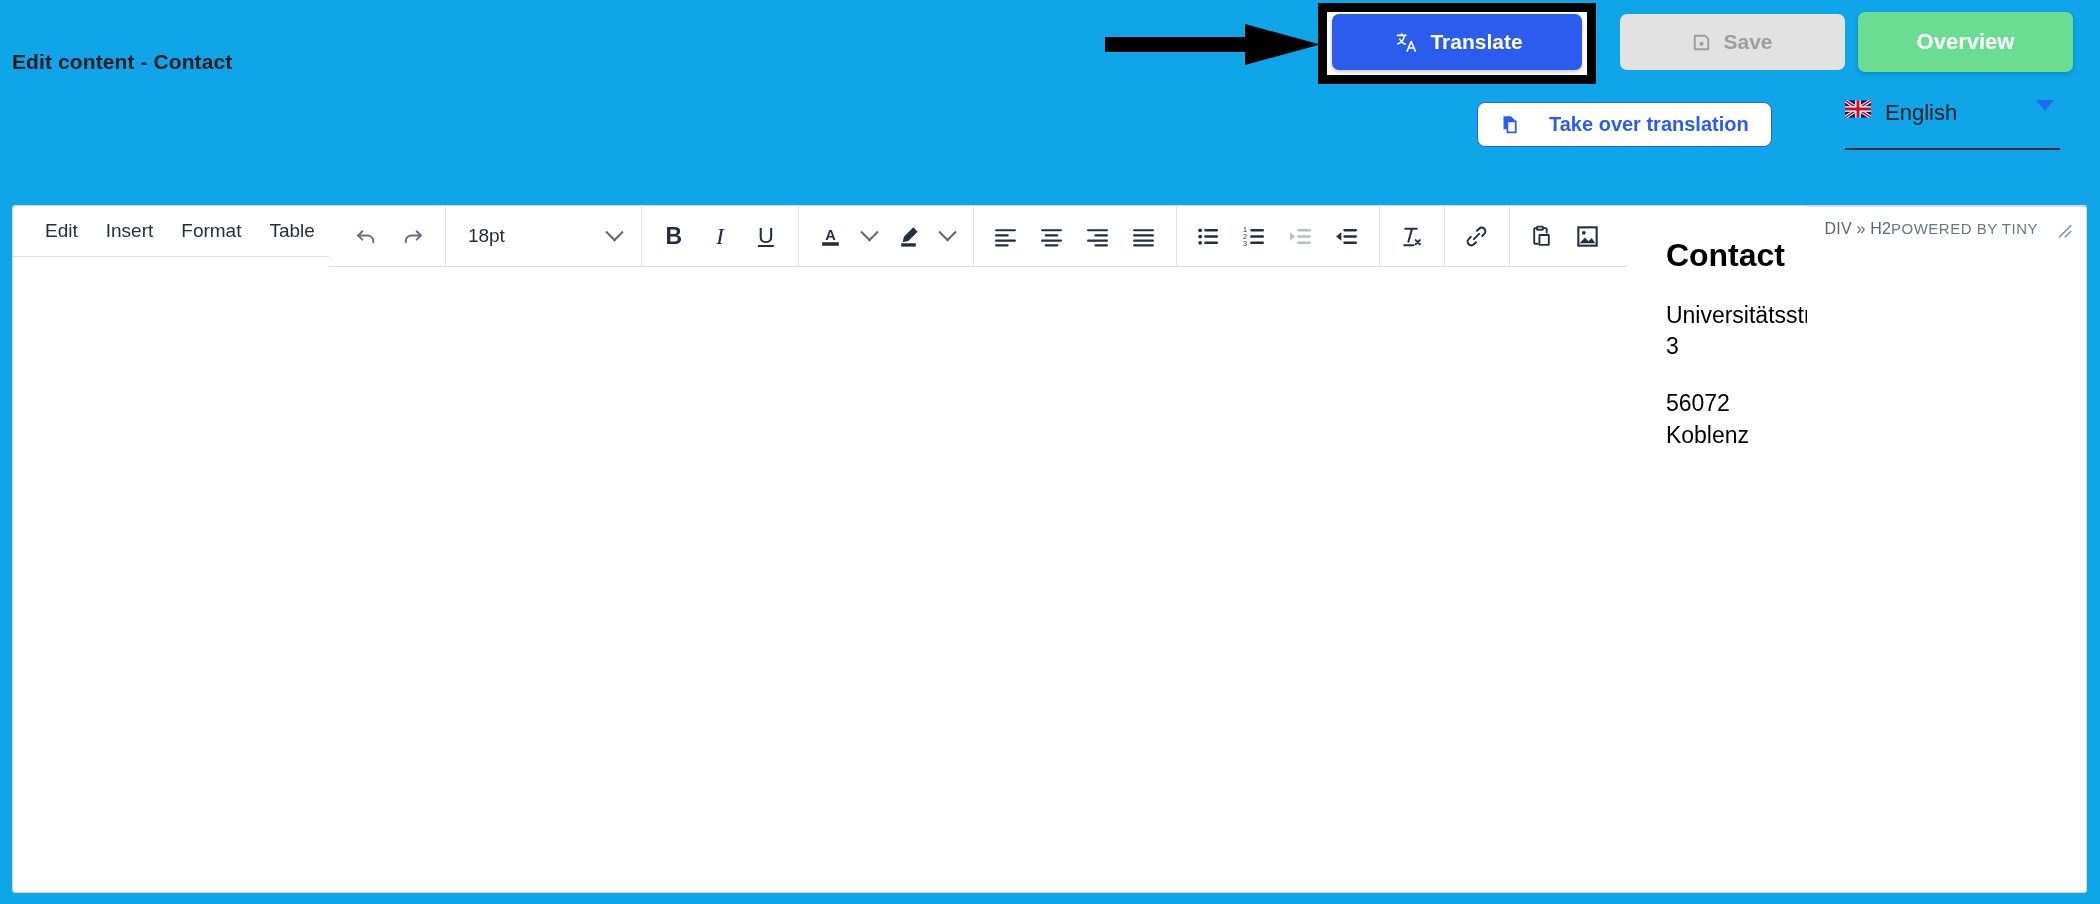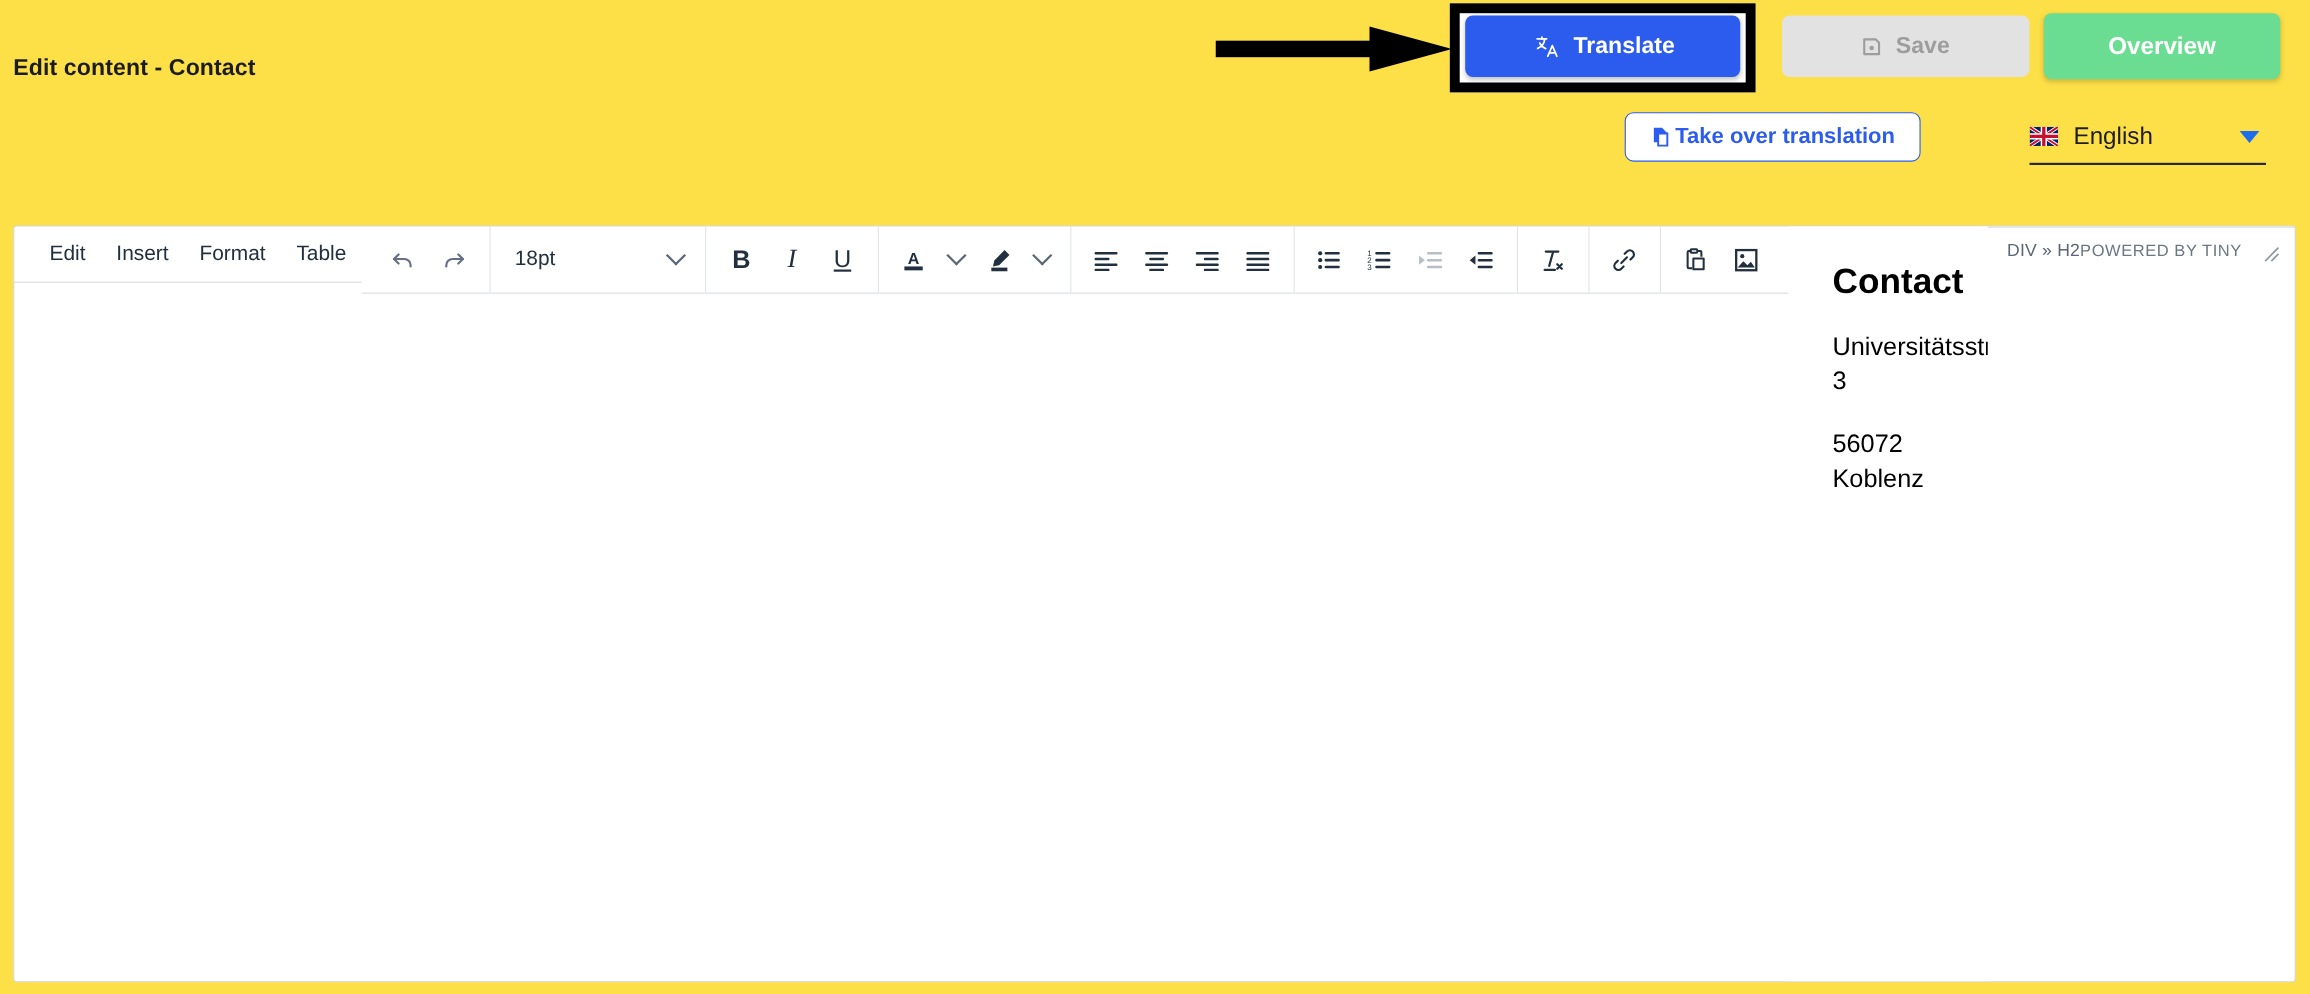--- a/index.html
+++ b/index.html
@@ -3,21 +3,21 @@
 <meta charset="utf-8">
 <style>
   * { box-sizing: border-box; }
   html, body {
     margin: 0; padding: 0;
     width: 2100px; height: 904px;
     background: #ffffff;
     font-family: "Liberation Sans", sans-serif;
     overflow: hidden;
   }
-  .page { position: relative; width: 2100px; height: 904px; background:#fde047; }
+  .page { position: relative; width: 2100px; height: 904px; background:#0ea5e9; }
 
   
   .topbar {
     position: absolute; top: 0; left: 0; right: 0; height: 92px;
   }
   .page-title {
     position: absolute;
     left: 12px; top: 62px;
     transform: translateY(-50%);
     font-size: 21px;
@@ -90,32 +90,31 @@
     height: 45px;
     padding: 0 22px;
     background: #ffffff;
     border: 1.5px solid #2b5ced;
     border-radius: 8px;
     color: #2b5ced;
     font-size: 20px;
     font-weight: 700;
     display: inline-flex;
     align-items: center;
-    gap: 2px;
+    gap: 28px;
     cursor: pointer;
   }
 
   
   .lang-select {
     position: absolute;
     left: 1845px; top: 100px;
     width: 215px; height: 50px;
     border-bottom: 2px solid #2a2a2a;
     display: flex;
-    align-items: center;
     gap: 14px;
     cursor: pointer;
   }
   .lang-flag {
     width: 26px; height: 18px; flex: 0 0 auto;
     position: relative; overflow: hidden;
     border-radius: 1px;
   }
   .lang-name { font-size: 22px; color: #1d1d1d; flex: 1; }
   .lang-caret {

